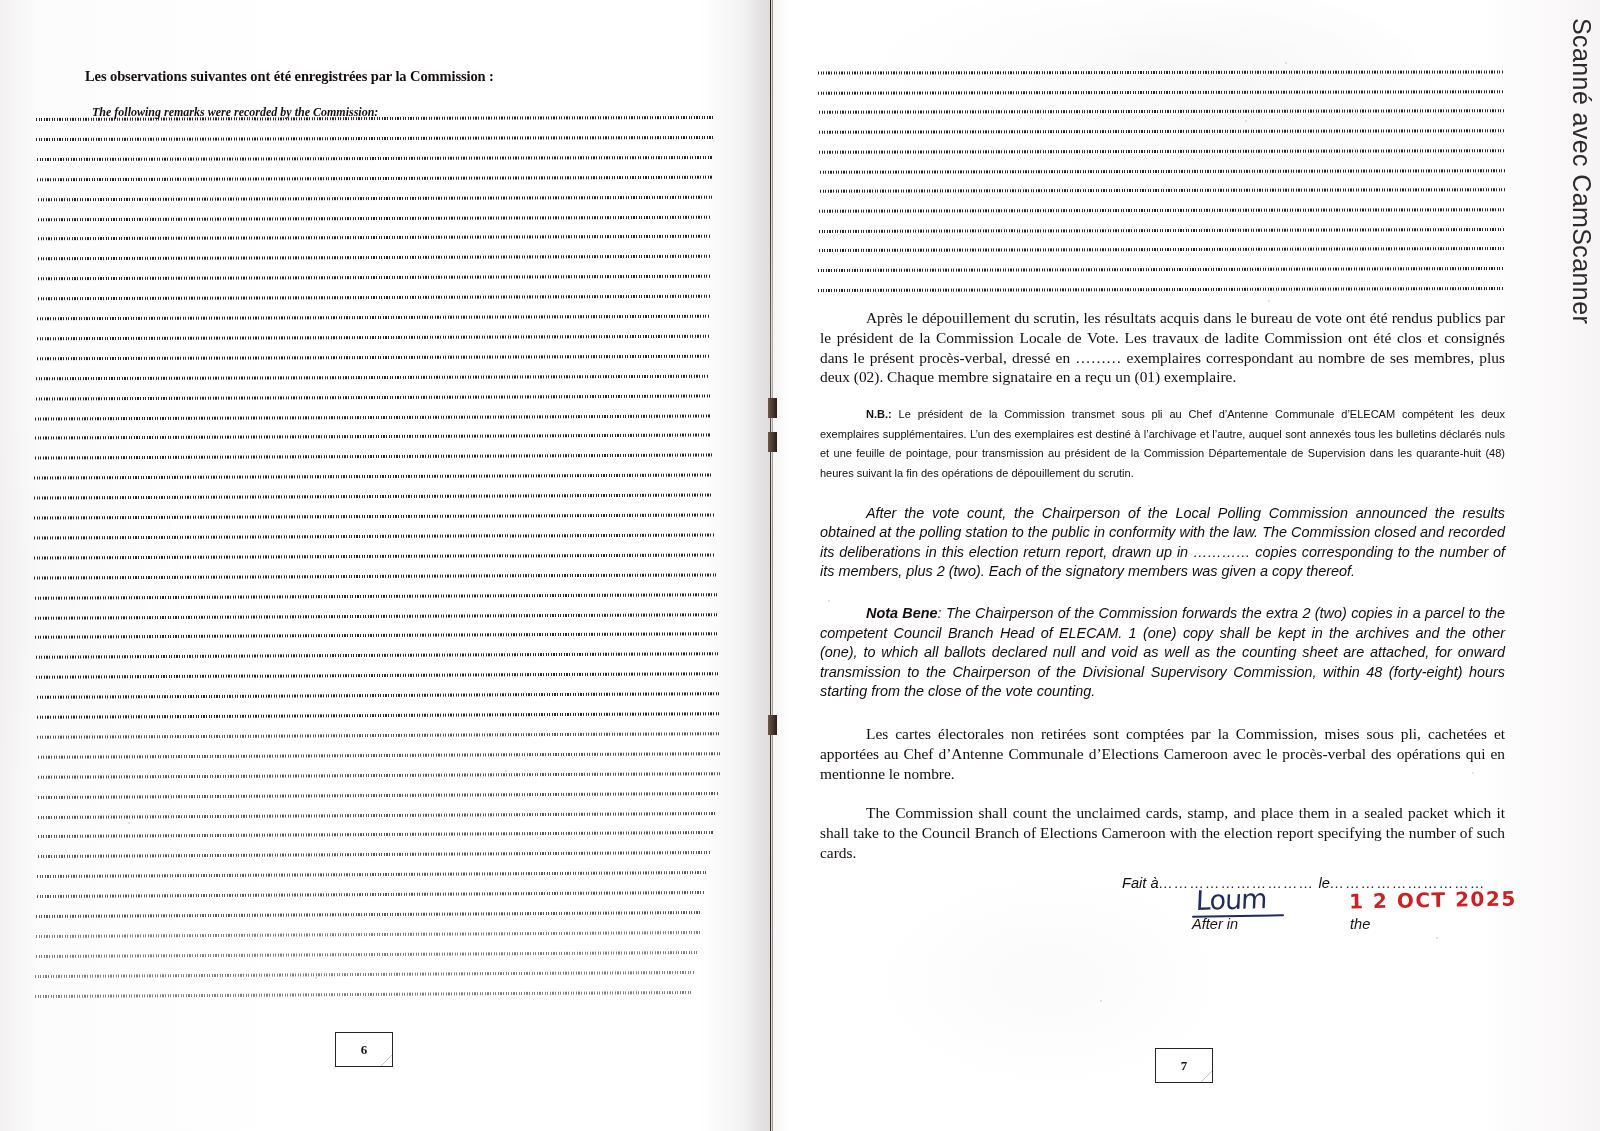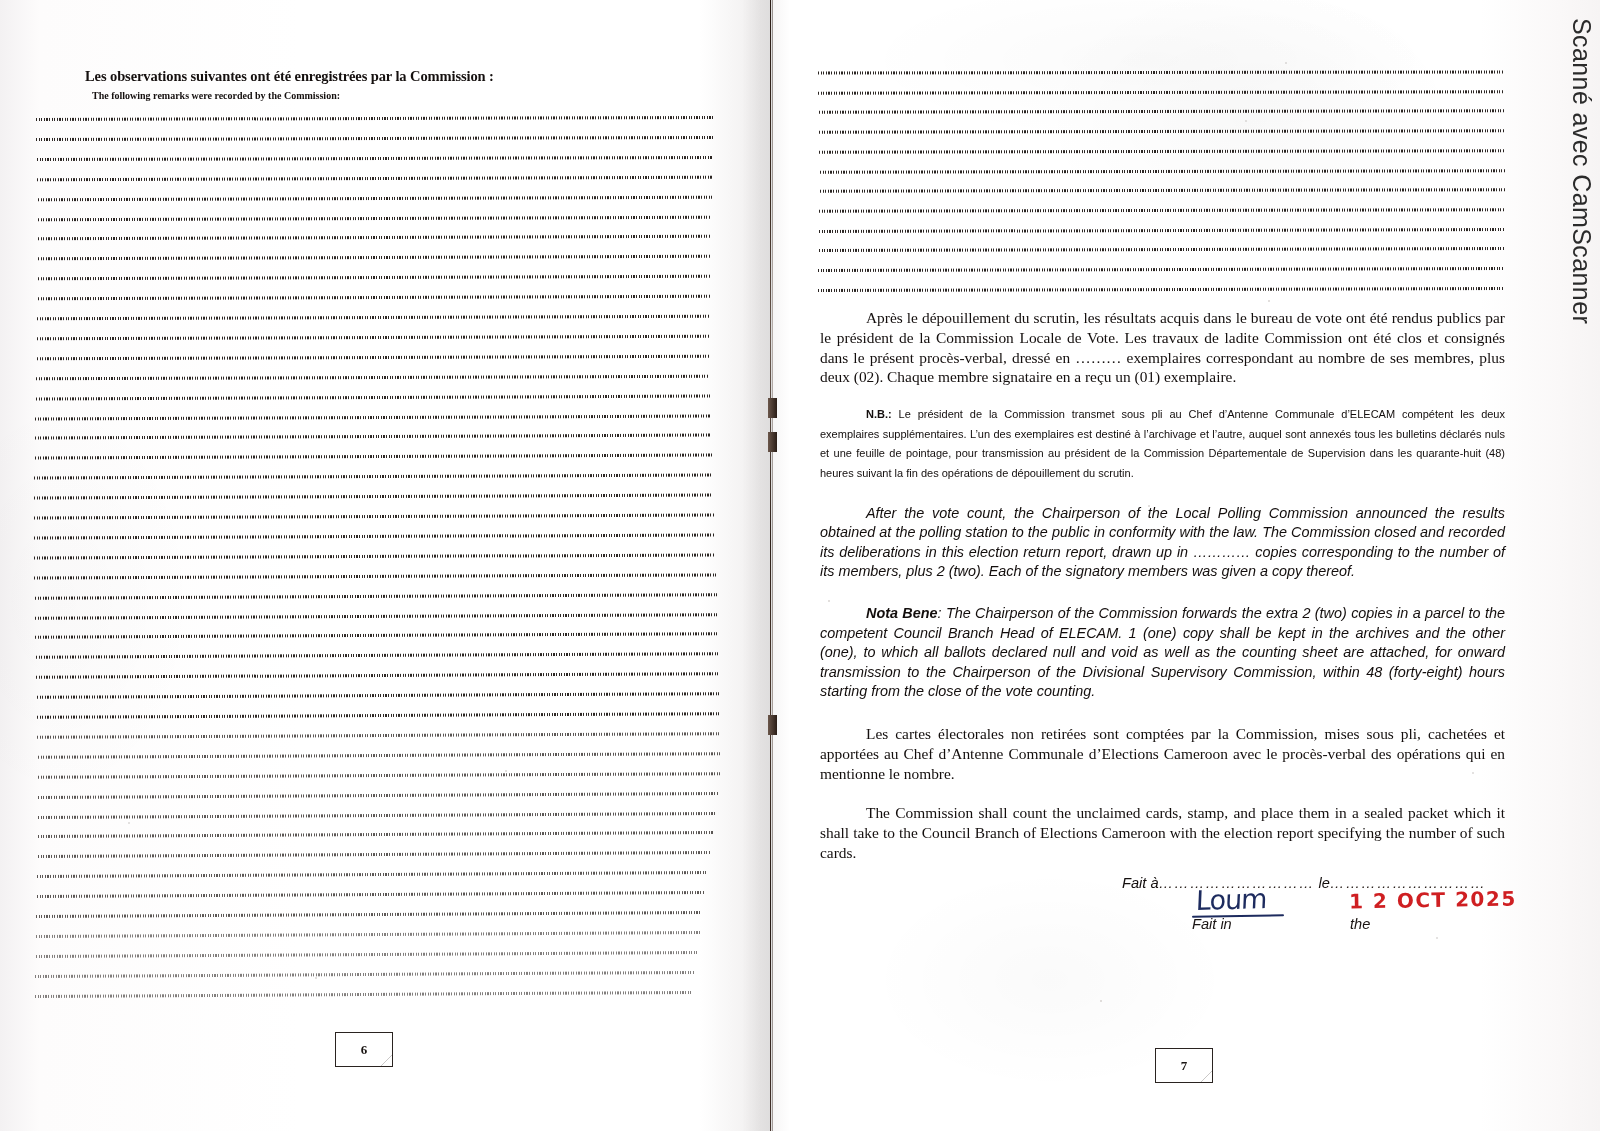--- a/index.html
+++ b/index.html
@@ -49,22 +49,22 @@
 
   
   .hdr{position:absolute;left:85px;top:68px;width:640px;}
   .hdr .fr{
     font-family:"Liberation Serif", serif;
     font-weight:bold;font-size:14.5px;color:#15100f;
     letter-spacing:-0.1px;white-space:nowrap;
   }
   .hdr .en{
     font-family:"Liberation Serif", serif;
-    font-weight:bold;font-size:10px;color:#15100f;
-    margin-top:5px;margin-left:7px;white-space:nowrap;
+    font-weight:bold;font-style:italic;font-size:12px;color:#15100f;
+    margin-top:20px;margin-left:7px;white-space:nowrap;
   }
 
   
   .dotline{
     position:absolute;height:7px;
     background-image:
       repeating-linear-gradient(90deg,
         #1b1512 0px, #1b1512 1.2px,
         rgba(255,255,255,0) 1.2px, rgba(255,255,255,0) 2.6px);
     background-position:0 3px;
@@ -325,21 +325,21 @@
     <span>Fait à</span><span class="dots">…………………………</span>
     <span>le</span><span class="dots">…………………………</span>
   </div>
 
   <div class="handwrite">Loum</div>
   <div class="handwrite-underline"></div>
 
   <div class="stamp">1 2 OCT 2025</div>
 
   <div class="donerow" style="left:1170px;top:916px;">
-    <span class="a">Fait in</span>
+    <span class="a">After in</span>
     <span class="b">the</span>
   </div>
 
   <div class="watermark">Scanné avec CamScanner</div>
 
 <div class="speck" style="left: 1245px; top: 120px; width: 2px; height: 2px;"></div>
     <div class="speck" style="left: 1268px; top: 300px; width: 1.5px; height: 1.5px;"></div>
     <div class="speck" style="left: 1460px; top: 650px; width: 2px; height: 2px;"></div>
     <div class="speck" style="left: 1470px; top: 655px; width: 1.5px; height: 1.5px;"></div>
     <div class="speck" style="left: 950px; top: 320px; width: 1.5px; height: 1.5px;"></div>

